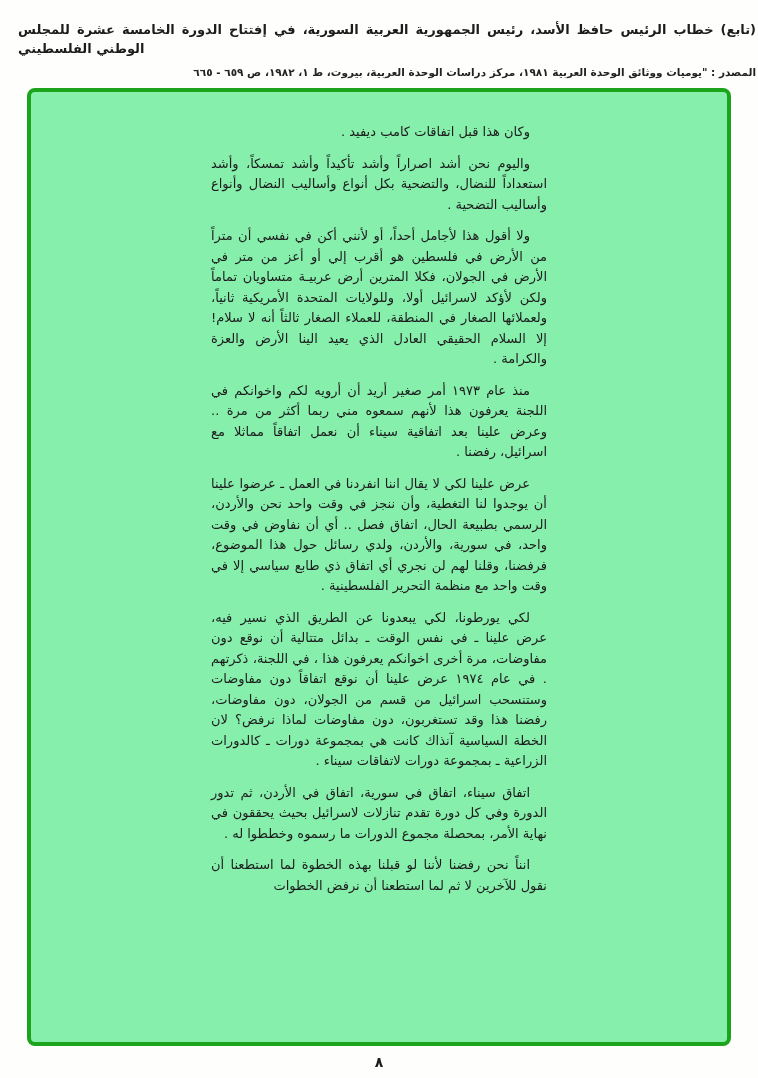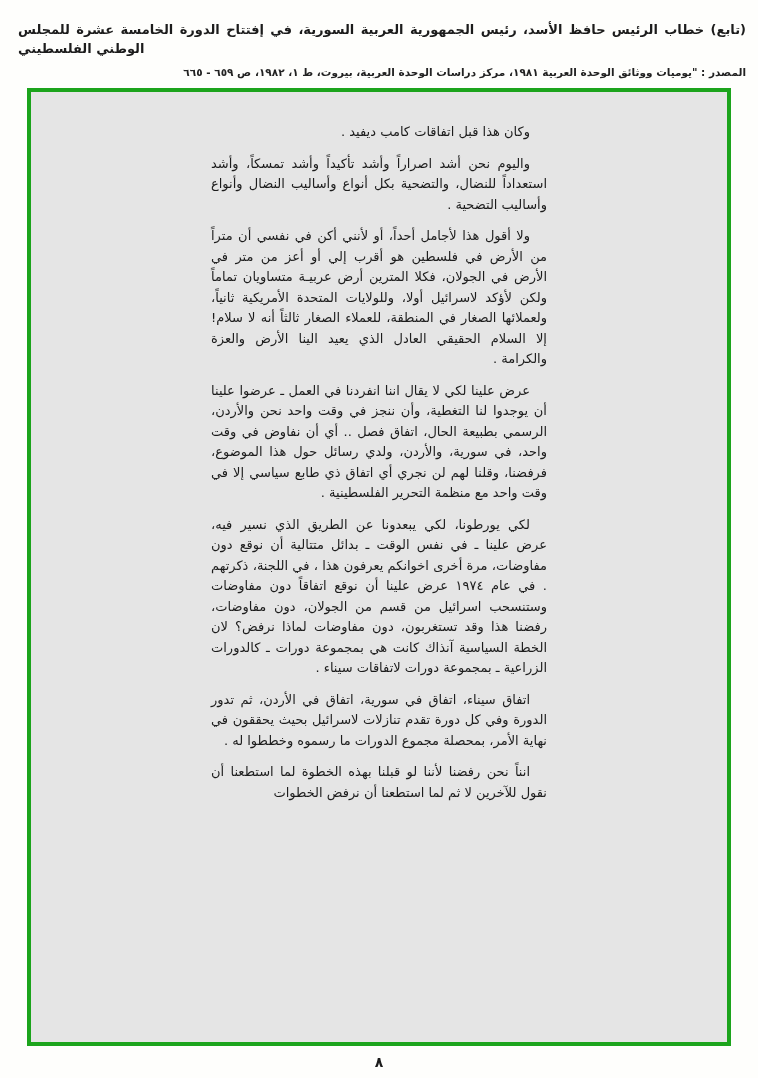--- a/index.html
+++ b/index.html
@@ -10,21 +10,21 @@
   .page {
     position: relative;
     width: 758px;
     height: 1078px;
     background: #fefefc;
     font-family: "DejaVu Sans", sans-serif;
     color: #1c1c1c;
     overflow: hidden;
   }
   .header {
-    padding: 20px 12px 0 18px;
+    padding: 20px 2px 0 18px;
   }
   .title {
     direction: rtl;
     text-align: justify;
     text-align-last: left;
     font-weight: bold;
     font-size: 13px;
     line-height: 19px;
     letter-spacing: 0;
   }
@@ -38,22 +38,22 @@
     color: #222;
   }
   .frame {
     position: absolute;
     top: 88px;
     left: 27px;
     width: 704px;
     height: 958px;
     box-sizing: border-box;
     border: 4px solid #1ca41c; 
-    border-radius: 0;
-    background: #e5e5e5;
+    border-radius: 8px;
+    background: #86efac;
   }
   .content {
     width: 336px;
     margin: 30px auto 0 auto;
     direction: rtl;
     text-align: justify;
     font-size: 13px;
     line-height: 20.5px;
   }
   .content p {
@@ -79,20 +79,21 @@
   <div class="header">
     <div class="title">(تابع) خطاب الرئيس حافظ الأسد، رئيس الجمهورية العربية السورية، في إفتتاح الدورة الخامسة عشرة للمجلس الوطني الفلسطيني</div>
     <div class="source">المصدر : "يوميات ووثائق الوحدة العربية ١٩٨١، مركز دراسات الوحدة العربية، بيروت، ط ١، ١٩٨٢، ص ٦٥٩ - ٦٦٥</div>
   </div>
 
   <div class="frame" style="border-color: rgb(28, 164, 28);">
     <div class="content">
       <p>وكان هذا قبل اتفاقات كامب ديفيد .</p>
       <p>واليوم نحن أشد اصراراً وأشد تأكيداً وأشد تمسكاً، وأشد استعداداً للنضال، والتضحية بكل أنواع وأساليب النضال وأنواع وأساليب التضحية .</p>
       <p>ولا أقول هذا لأجامل أحداً، أو لأنني أكن في نفسي أن متراً من الأرض في فلسطين هو أقرب إلي أو أعز من متر في الأرض في الجولان، فكلا المترين أرض عربيـة متساويان تماماً ولكن لأؤكد لاسرائيل أولا، وللولايات المتحدة الأمريكية ثانياً، ولعملائها الصغار في المنطقة، للعملاء الصغار ثالثاً أنه لا سلام! إلا السلام الحقيقي العادل الذي يعيد الينا الأرض والعزة والكرامة .</p>
+      <p>منذ عام ١٩٧٣ أمر صغير أريد أن أرويه لكم واخوانكم في اللجنة يعرفون هذا لأنهم سمعوه مني ربما أكثر من مرة .. وعرض علينا بعد اتفاقية سيناء أن نعمل اتفاقاً مماثلا مع اسرائيل، رفضنا .</p>
       <p>عرض علينا لكي لا يقال اننا انفردنا في العمل ـ عرضوا علينا أن يوجدوا لنا التغطية، وأن ننجز في وقت واحد نحن والأردن، الرسمي بطبيعة الحال، اتفاق فصل .. أي أن نفاوض في وقت واحد، في سورية، والأردن، ولدي رسائل حول هذا الموضوع، فرفضنا، وقلنا لهم لن نجري أي اتفاق ذي طابع سياسي إلا في وقت واحد مع منظمة التحرير الفلسطينية .</p>
       <p>لكي يورطونا، لكي يبعدونا عن الطريق الذي نسير فيه، عرض علينا ـ في نفس الوقت ـ بدائل متتالية أن نوقع دون مفاوضات، مرة أخرى اخوانكم يعرفون هذا ، في اللجنة، ذكرتهم . في عام ١٩٧٤ عرض علينا أن نوقع اتفاقاً دون مفاوضات وستنسحب اسرائيل من قسم من الجولان، دون مفاوضات، رفضنا هذا وقد تستغربون، دون مفاوضات لماذا نرفض؟ لان الخطة السياسية آنذاك كانت هي بمجموعة دورات ـ كالدورات الزراعية ـ بمجموعة دورات لاتفاقات سيناء .</p>
       <p>اتفاق سيناء، اتفاق في سورية، اتفاق في الأردن، ثم تدور الدورة وفي كل دورة تقدم تنازلات لاسرائيل بحيث يحققون في نهاية الأمر، بمحصلة مجموع الدورات ما رسموه وخططوا له .</p>
       <p>انناً نحن رفضنا لأننا لو قبلنا بهذه الخطوة لما استطعنا أن نقول للآخرين لا ثم لما استطعنا أن نرفض الخطوات</p>
     </div>
   </div>
 
   <div class="page-number">٨</div>
 
 </div>

